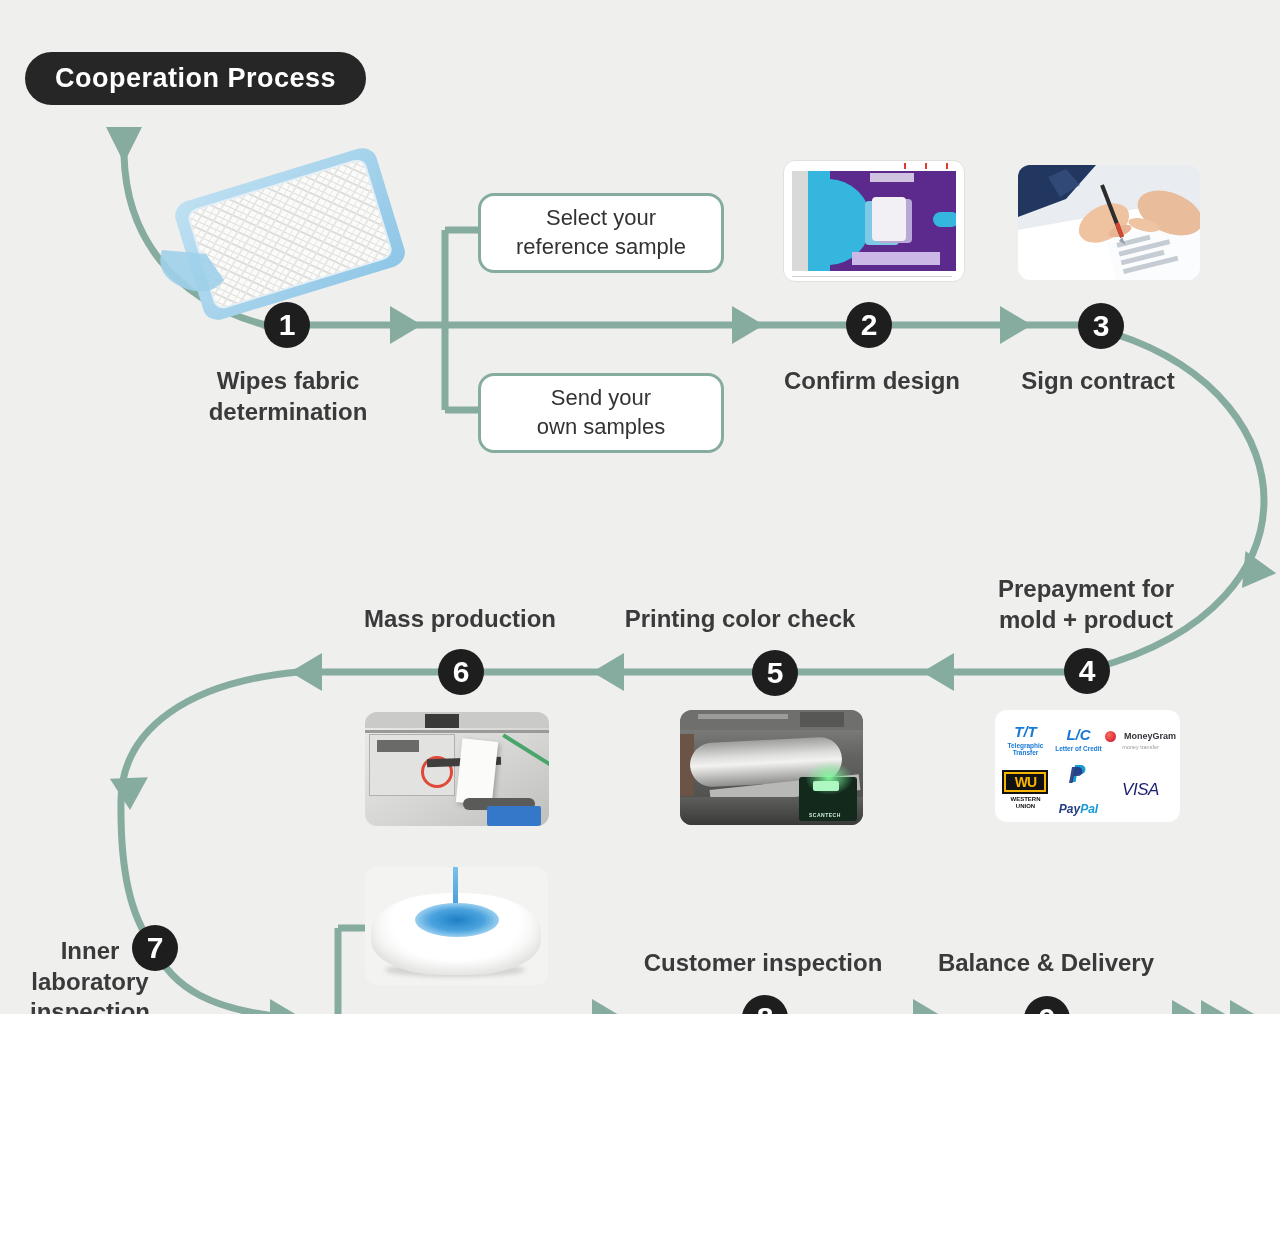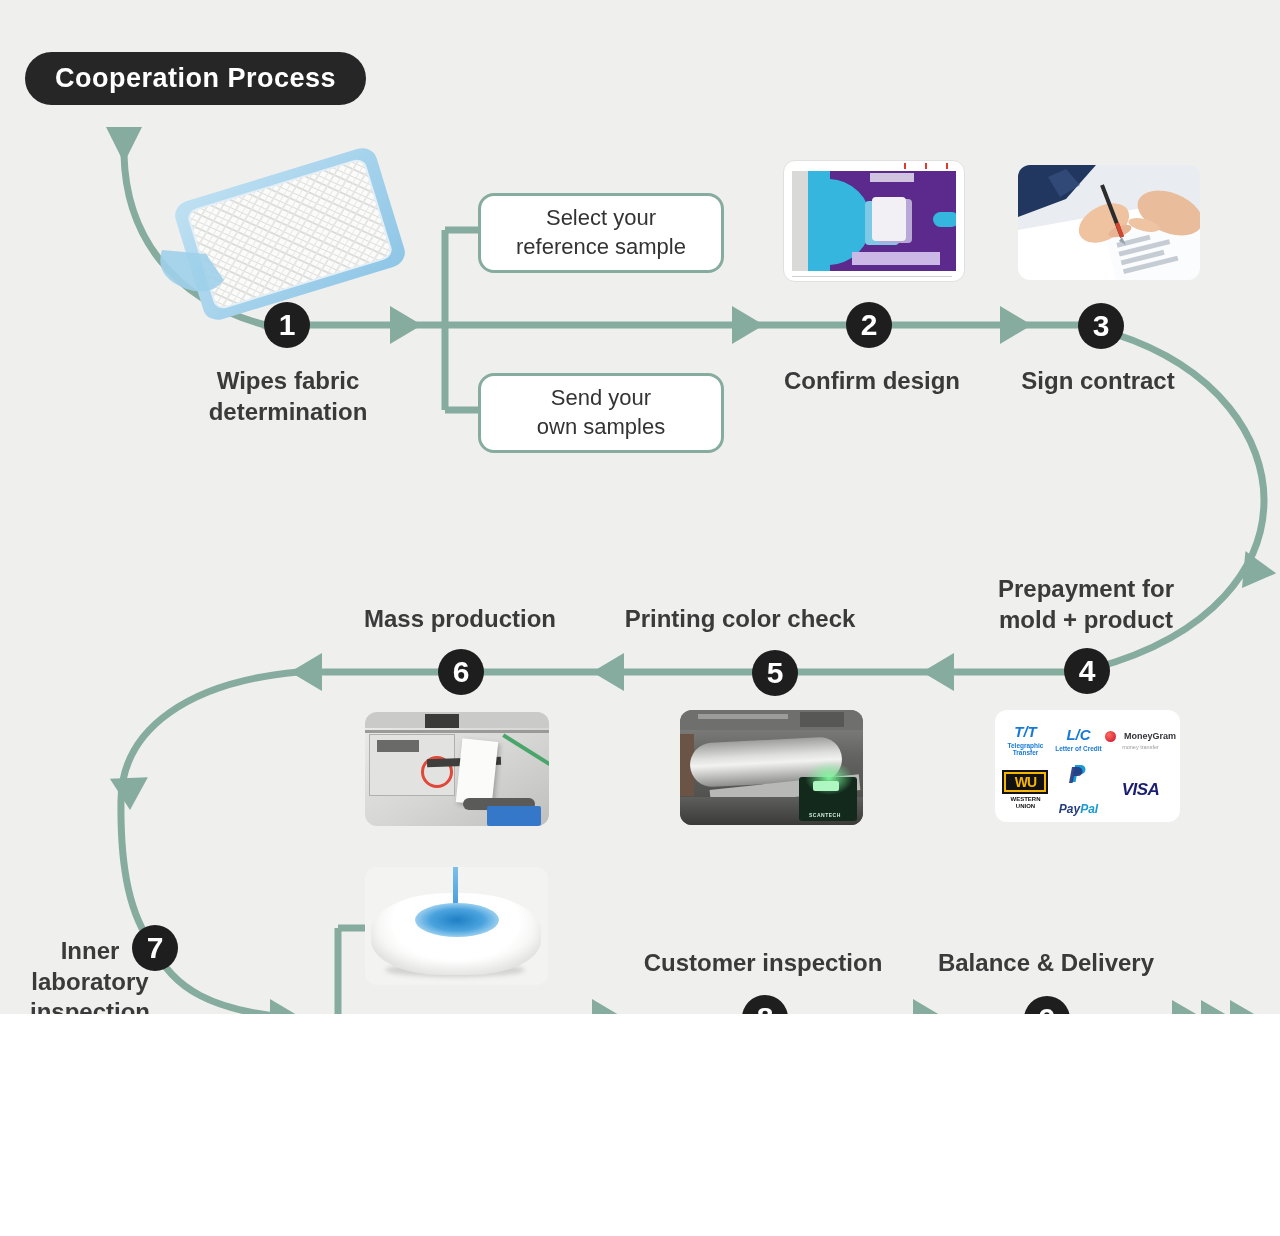--- a/index.html
+++ b/index.html
@@ -27,21 +27,21 @@
   .pm-sub{font-size:6.5px;font-weight:bold;color:#1779d6;margin-top:3px;white-space:pre-line;line-height:1.15;}
   .mg-row{display:flex;align-items:flex-start;gap:8px;}
   .mg-disc{width:11px;height:11px;border-radius:50%;background:radial-gradient(circle at 35% 35%,#ff6a5a,#c41230);}
   .mg-brand{font-size:9px;font-weight:bold;color:#33333a;}
   .mg-sub{font-size:5.5px;color:#9a9a9a;margin-top:2px;}
   .wu-box{width:46px;height:24px;background:#111;box-shadow:inset 0 0 0 2px #111, inset 0 0 0 4px #f7b500;
       display:flex;align-items:center;justify-content:center;}
   .wu-abbr{color:#f7b500;font-weight:900;font-size:14px;letter-spacing:-1px;}
   .wu-sub{font-size:6px;font-weight:bold;color:#111;margin-top:2px;white-space:pre-line;line-height:1.15;}
   .pp-word{font-size:12px;font-weight:900;font-style:italic;margin-top:18px;}
-  .visa-brand{font-size:17px;font-weight:700;font-style:italic;color:#1a1f71;letter-spacing:-.5px;}
+  .visa-brand{font-size:17px;font-weight:400;font-style:italic;color:#1a1f71;letter-spacing:-.5px;}
   
   .delivery-panel{left:960px;top:1062px;width:181px;height:118px;background:#8cab9d;}
   
   .gauge-screen-text{font-family:"DejaVu Sans Mono",monospace;font-weight:bold;color:#ff3b2f;font-size:13px;}
   .badge-3{position:absolute;width:22px;height:22px;border-radius:50%;background:#e23427;color:#fff;
       font-weight:bold;font-size:14px;display:flex;align-items:center;justify-content:center;}
   .scantech{position:absolute;font-size:5px;color:#cfeedd;font-weight:bold;letter-spacing:.5px;}
 </style>
 </head>
 <body>

